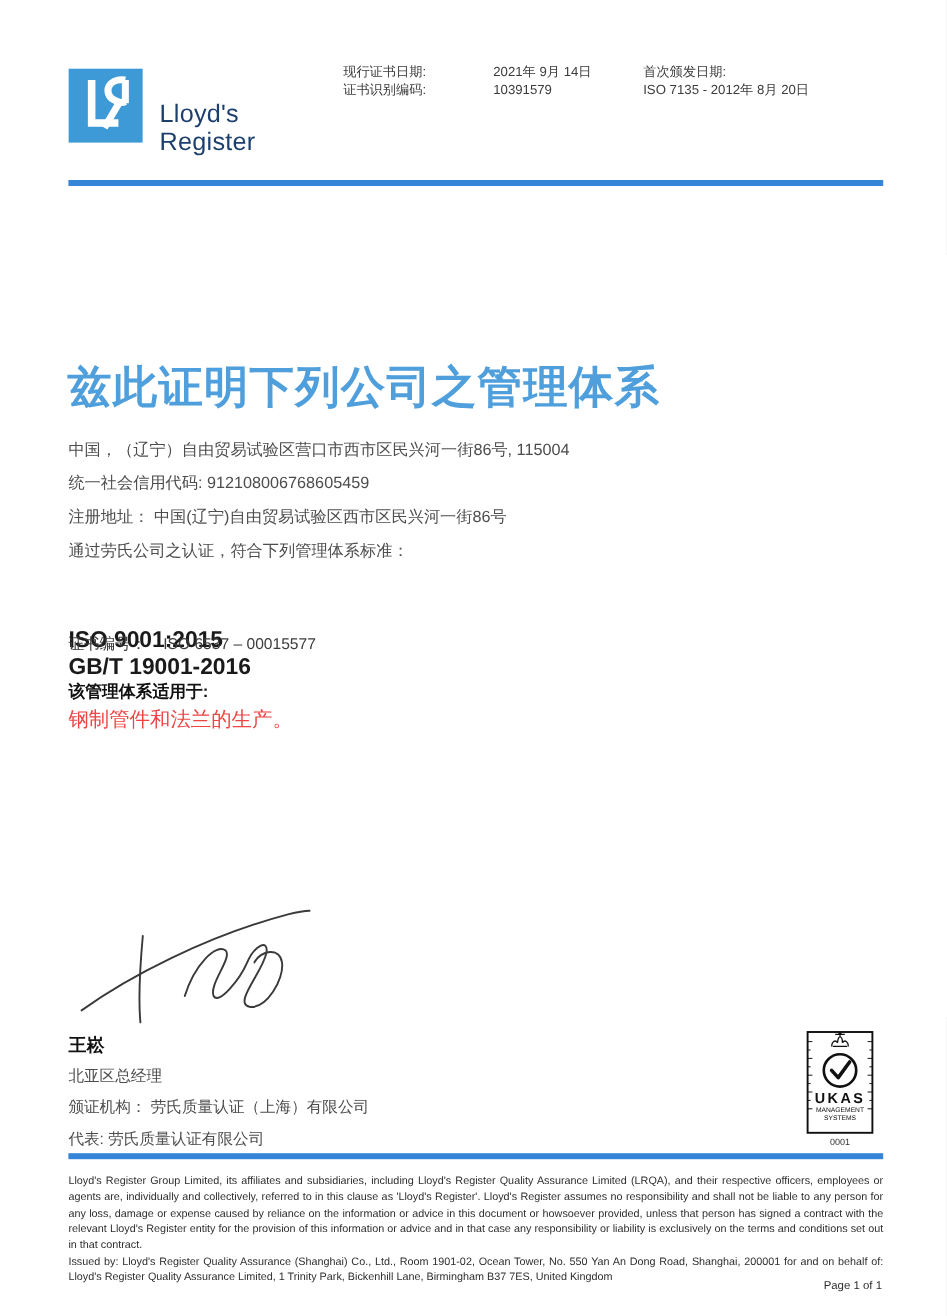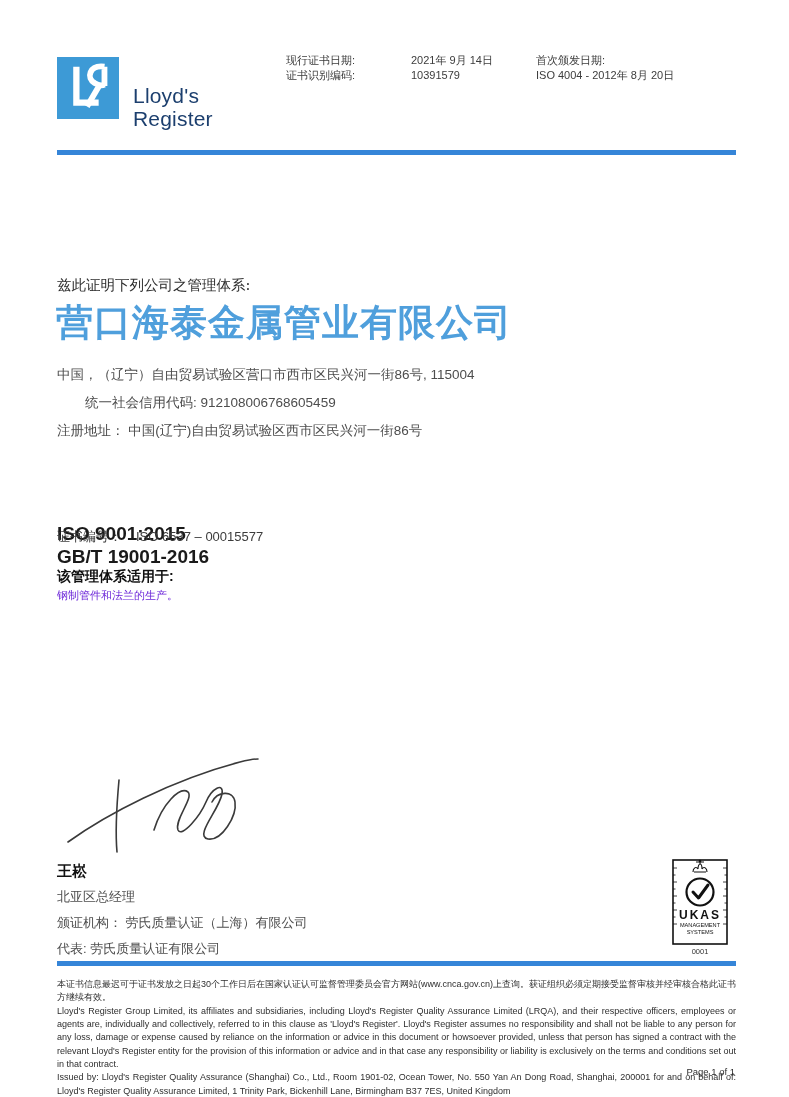--- a/index.html
+++ b/index.html
@@ -43,34 +43,34 @@
     font-family: "DejaVu Serif", "Liberation Serif", serif;
     font-size: 14.5px; color: #2d2d2d;
   }
   .company-name {
     position: absolute; left: 56px; top: 298px;
     font-family: "DejaVu Serif", "Liberation Serif", serif;
     font-size: 37px; font-weight: 700; letter-spacing: 1px;
   }
   .body-line { position: absolute; left: 57px; font-size: 13.5px; color: #4d4d4d; }
   .line-address   { top: 366px; }
-  .line-credit    { top: 394px; margin-left: 28px; }
+  .line-credit    { top: 394px; }
   .line-regaddr   { top: 422px; }
   .line-approval  { top: 450px; }
   .standards {
     position: absolute; left: 57px; top: 474px;
     font-size: 19px; font-weight: bold; color: #1a1a1a; line-height: 23px; margin-top: 48px;
   }
   .cert-no { position: absolute; left: 57px; top: 528px; font-size: 13px; color: #3c3c3c; }
   .cert-no .sp { display: inline-block; width: 14px; }
   .scope-heading {
     position: absolute; left: 57px; top: 568px;
     font-size: 14px; font-weight: bold; color: #111;
   }
-  .scope-text { position: absolute; left: 57px; top: 588px; font-size: 11px; color: #6d28d9; }
+  .scope-text { position: absolute; left: 57px; top: 588px; font-size: 17px; color: #ef4444; }
 
   
   .signature { position: absolute; left: 62px; top: 742px; width: 250px; height: 120px; }
   .signer-name { position: absolute; left: 57px; top: 862px; font-size: 15px; font-weight: bold; color: #111; }
   .signer-role { position: absolute; left: 57px; top: 888px; font-size: 13px; color: #4d4d4d; }
   .issuer-line { position: absolute; left: 57px; top: 914px; font-size: 13px; color: #4d4d4d; }
   .behalf-line { position: absolute; left: 57px; top: 940px; font-size: 13px; color: #4d4d4d; text-align: center; }
   .ukas-mark { position: absolute; left: 663px; top: 858px; }
 
   
@@ -106,31 +106,31 @@
       <span class="meta-label">现行证书日期:</span>
       <span class="meta-value">2021年 9月 14日</span>
     </div>
     <div class="meta-row">
       <span class="meta-label">证书识别编码:</span>
       <span class="meta-value">10391579</span>
     </div>
   </div>
   <div class="meta-block2">
     <div>首次颁发日期:</div>
-    <div>ISO 4004 - 2012年 8月 20日</div>
+    <div>ISO 7135 - 2012年 8月 20日</div>
   </div>
 
   <div class="rule rule-top" style="background:#3585d8"></div>
 
-  <div class="intro-line">兹此证明下列公司之管理体系:</div>
-  <div class="company-name" style="color:#4f9fdc">营口海泰金属管业有限公司</div>
+  <div class="company-name" style="color:#4f9fdc">兹此证明下列公司之管理体系</div>
 
   <div class="body-line line-address">中国，（辽宁）自由贸易试验区营口市西市区民兴河一街86号, 115004</div>
   <div class="body-line line-credit">统一社会信用代码: 912108006768605459</div>
   <div class="body-line line-regaddr">注册地址：  中国(辽宁)自由贸易试验区西市区民兴河一街86号</div>
+  <div class="body-line line-approval">通过劳氏公司之认证，符合下列管理体系标准：</div>
 
   <div class="standards">
     <div>ISO 9001:2015</div>
     <div>GB/T 19001-2016</div>
   </div>
 
   <div class="cert-no">
     <span>证书编号：</span><span class="sp"></span><span>ISO 6537 – 00015577</span>
   </div>
 
@@ -167,20 +167,19 @@
     <path d="M30 34 L 35.5 40 L 45 27" fill="none" stroke="#111" stroke-width="3" stroke-linecap="round" stroke-linejoin="round"></path>
     <text x="37" y="61" text-anchor="middle" font-family="Liberation Sans, sans-serif" font-size="12" font-weight="bold" letter-spacing="2" fill="#111">UKAS</text>
     <text x="37" y="69" text-anchor="middle" font-family="Liberation Sans, sans-serif" font-size="5.6" fill="#111">MANAGEMENT</text>
     <text x="37" y="75.5" text-anchor="middle" font-family="Liberation Sans, sans-serif" font-size="5.6" fill="#111">SYSTEMS</text>
     <text x="37" y="96" text-anchor="middle" font-family="Liberation Sans, sans-serif" font-size="7.5" fill="#333">0001</text>
   </svg>
 
   <div class="rule rule-bottom" style="background:#3585d8"></div>
 
   <div class="footer-block">
-    <div>本证书信息最迟可于证书发放之日起30个工作日后在国家认证认可监督管理委员会官方网站(www.cnca.gov.cn)上查询。获证组织必须定期接受监督审核并经审核合格此证书方继续有效。</div>
     <div>Lloyd's Register Group Limited, its affiliates and subsidiaries, including Lloyd's Register Quality Assurance Limited (LRQA), and their respective officers, employees or agents are, individually and collectively, referred to in this clause as 'Lloyd's Register'. Lloyd's Register assumes no responsibility and shall not be liable to any person for any loss, damage or expense caused by reliance on the information or advice in this document or howsoever provided, unless that person has signed a contract with the relevant Lloyd's Register entity for the provision of this information or advice and in that case any responsibility or liability is exclusively on the terms and conditions set out in that contract.</div>
     <div>Issued by: Lloyd's Register Quality Assurance (Shanghai) Co., Ltd., Room 1901-02, Ocean Tower, No. 550 Yan An Dong Road, Shanghai, 200001 for and on behalf of: Lloyd's Register Quality Assurance Limited, 1 Trinity Park, Bickenhill Lane, Birmingham B37 7ES, United Kingdom</div>
   </div>
 
   <div class="page-label">Page 1 of 1</div>
 
 </div>
 
 </body></html>

